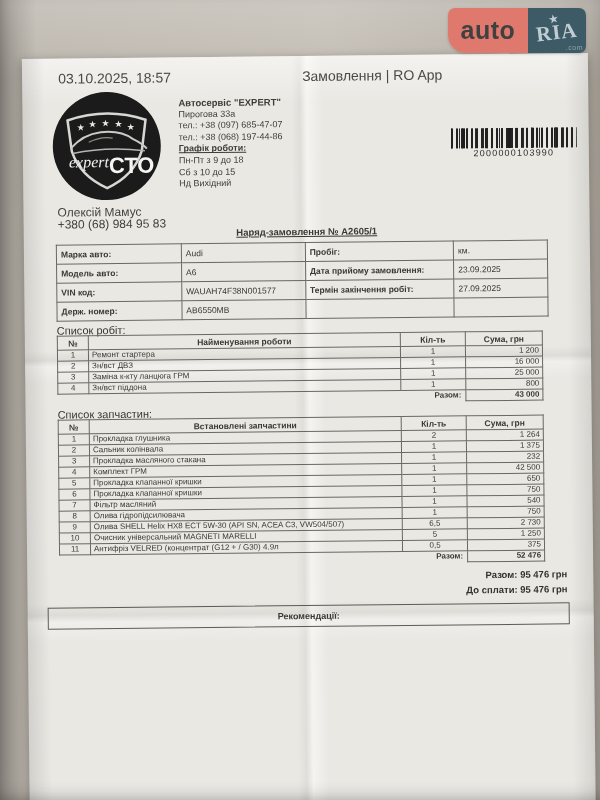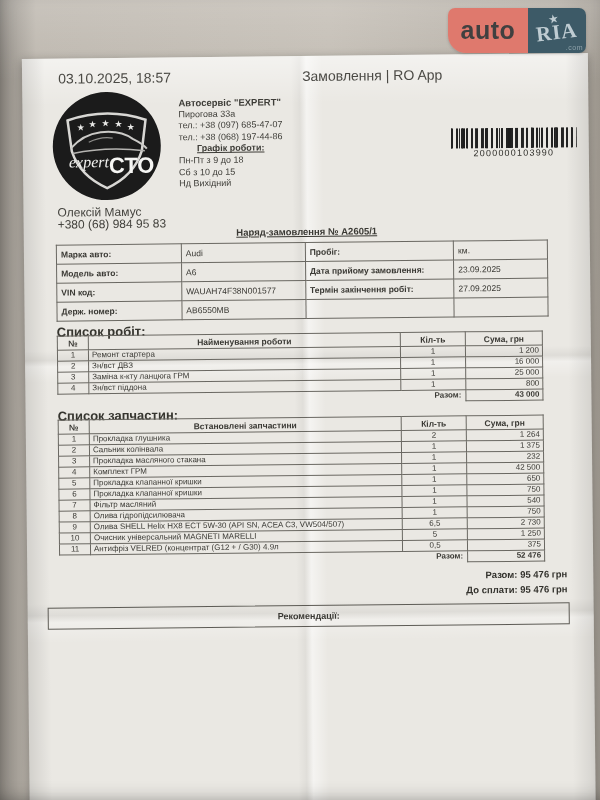--- a/index.html
+++ b/index.html
@@ -52,21 +52,21 @@
   .abs{position:absolute;}
 
   .meta{font-size:14px;color:#4b4a45;}
 
   
   .logo{left:28px;top:32px;width:112px;height:112px;}
   .contact{left:34px;top:148px;font-size:12px;line-height:12px;color:#44433e;}
 
   .svc{left:156px;top:40px;font-size:9px;line-height:11.6px;color:#3e3d38;}
   .svc .b{font-weight:bold;font-size:9.5px;}
-  .svc .u{text-decoration:underline;font-weight:bold;text-align:center;}
+  .svc .u{text-decoration:underline;font-weight:bold;}
 
   .barcode{left:424px;top:74px;width:134px;text-align:center;}
   .bars{
     height:20px;width:126px;margin:0 auto;
     background:
       repeating-linear-gradient(90deg,#222 0 2px,transparent 2px 5px),
       repeating-linear-gradient(90deg,#2a2a2a 0 1px,transparent 1px 8px),
       repeating-linear-gradient(90deg,transparent 0 11px,#1d1d1d 11px 14px,transparent 14px 23px);
   }
   .bars-num{font-size:9px;letter-spacing:1.2px;color:#2e2d29;margin-top:0px;}
@@ -76,21 +76,21 @@
 
   table{border-collapse:collapse;}
   td,th{border:1px solid #6a6862;padding:1px 4px;font-size:8.5px;color:#3a3934;}
 
   .info-tbl{left:32px;top:186px;width:492px;}
   .info-tbl td,.info-tbl th{height:16px;}
   .info-tbl th{text-align:left;font-weight:bold;}
   .info-tbl .c1{width:126px;} .info-tbl .c2{width:118px;}
   .info-tbl .c3{width:150px;} .info-tbl .c4{width:90px;margin-top:43px;}
 
-  .sec-label{font-weight:bold;font-size:13px;color:#36352f;}
+  .sec-label{font-weight:normal;font-size:11px;color:#36352f;}
 
   .list-tbl{width:486px;}
   .list-tbl th{font-weight:bold;text-align:center;padding:1px 2px;height:11px;}
   .list-tbl td{padding:0 3px;font-size:8px;height:10px;line-height:10px;}
   .list-tbl .num{width:24px;text-align:center;}
   .list-tbl .qty{width:58px;text-align:center;}
   .list-tbl .sum{width:70px;text-align:right;}
   .list-tbl tfoot td{border:none;font-weight:bold;}
   .list-tbl tfoot .tlabel{text-align:right;padding-right:4px;}
   .list-tbl tfoot .sum{border:1px solid #6a6862;}

